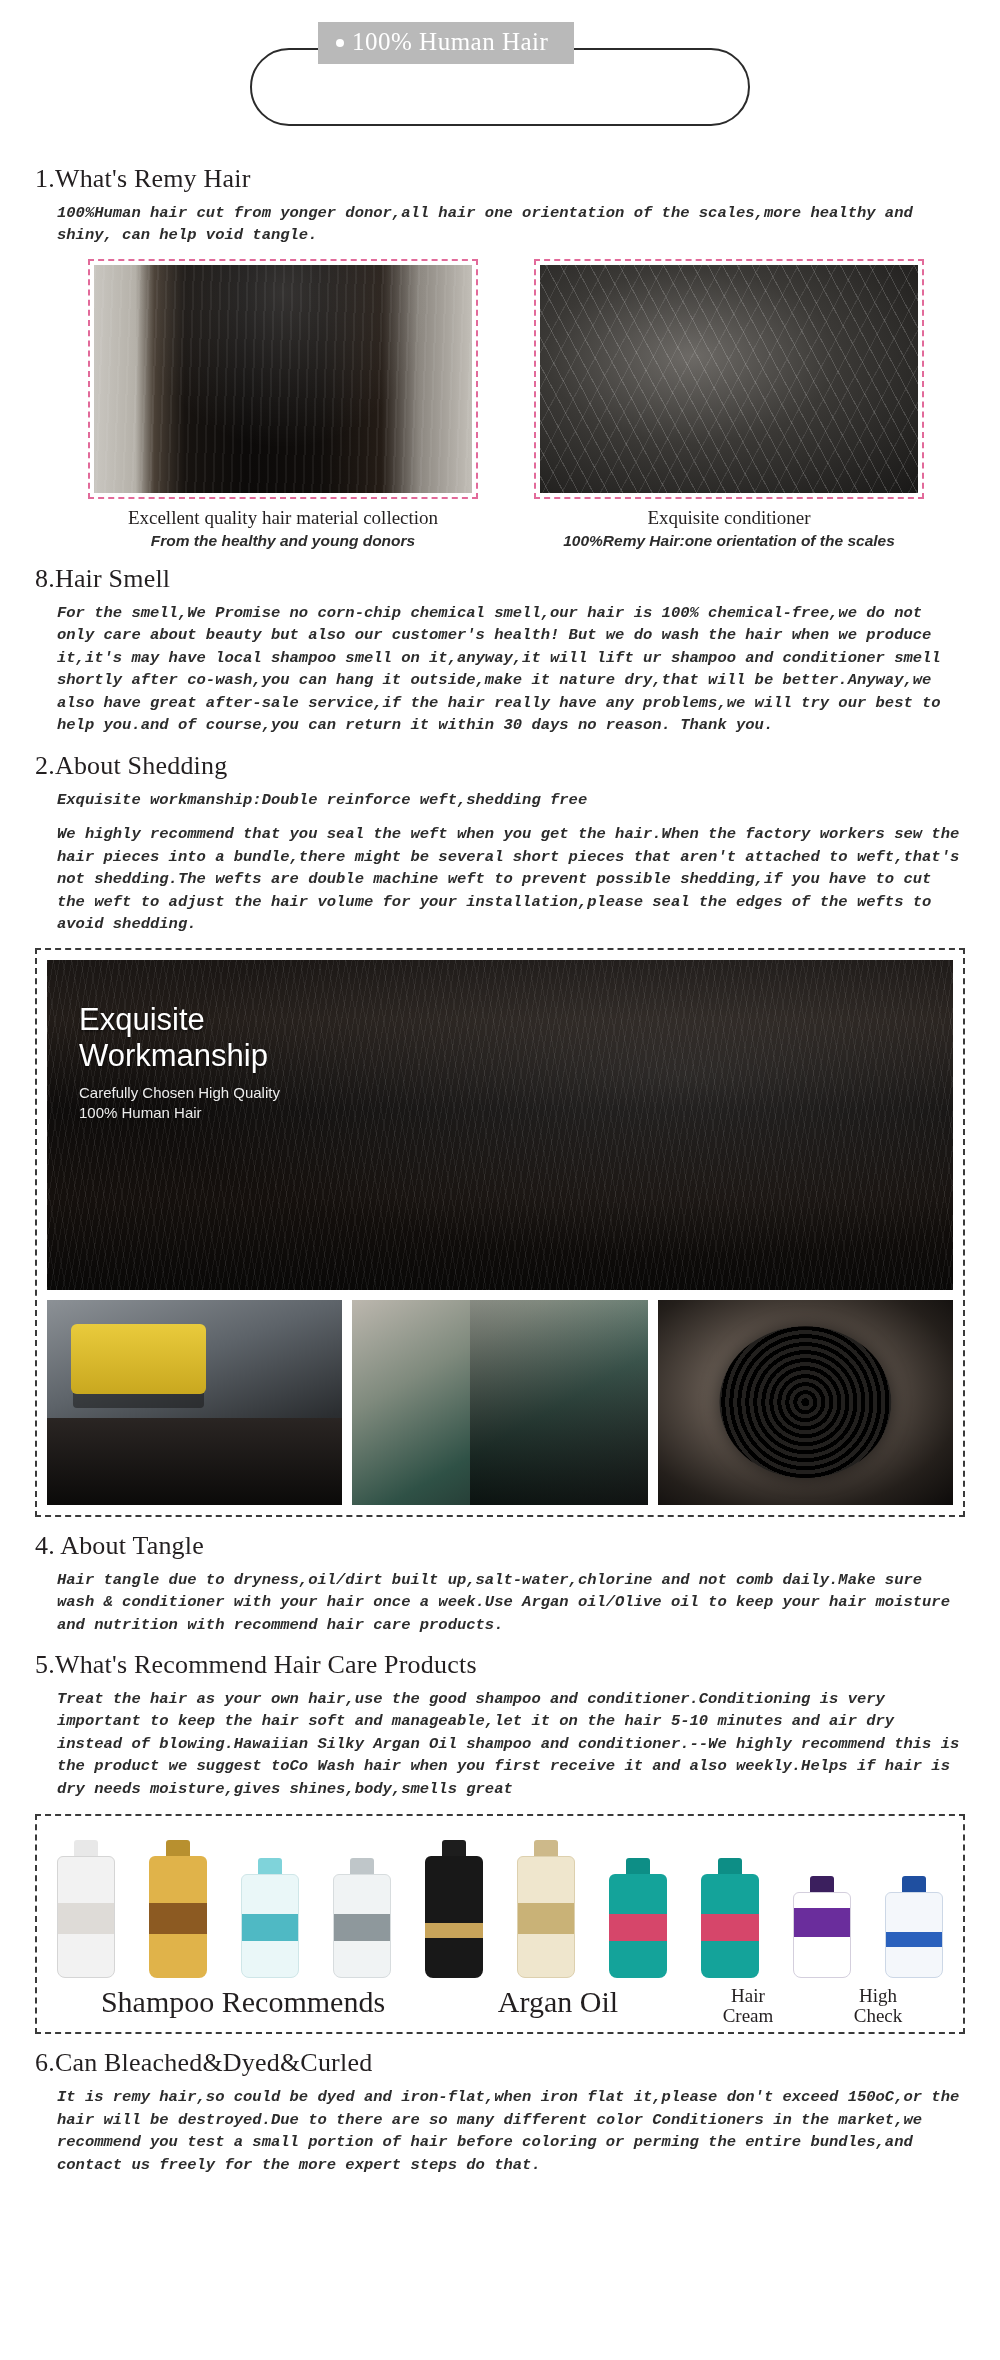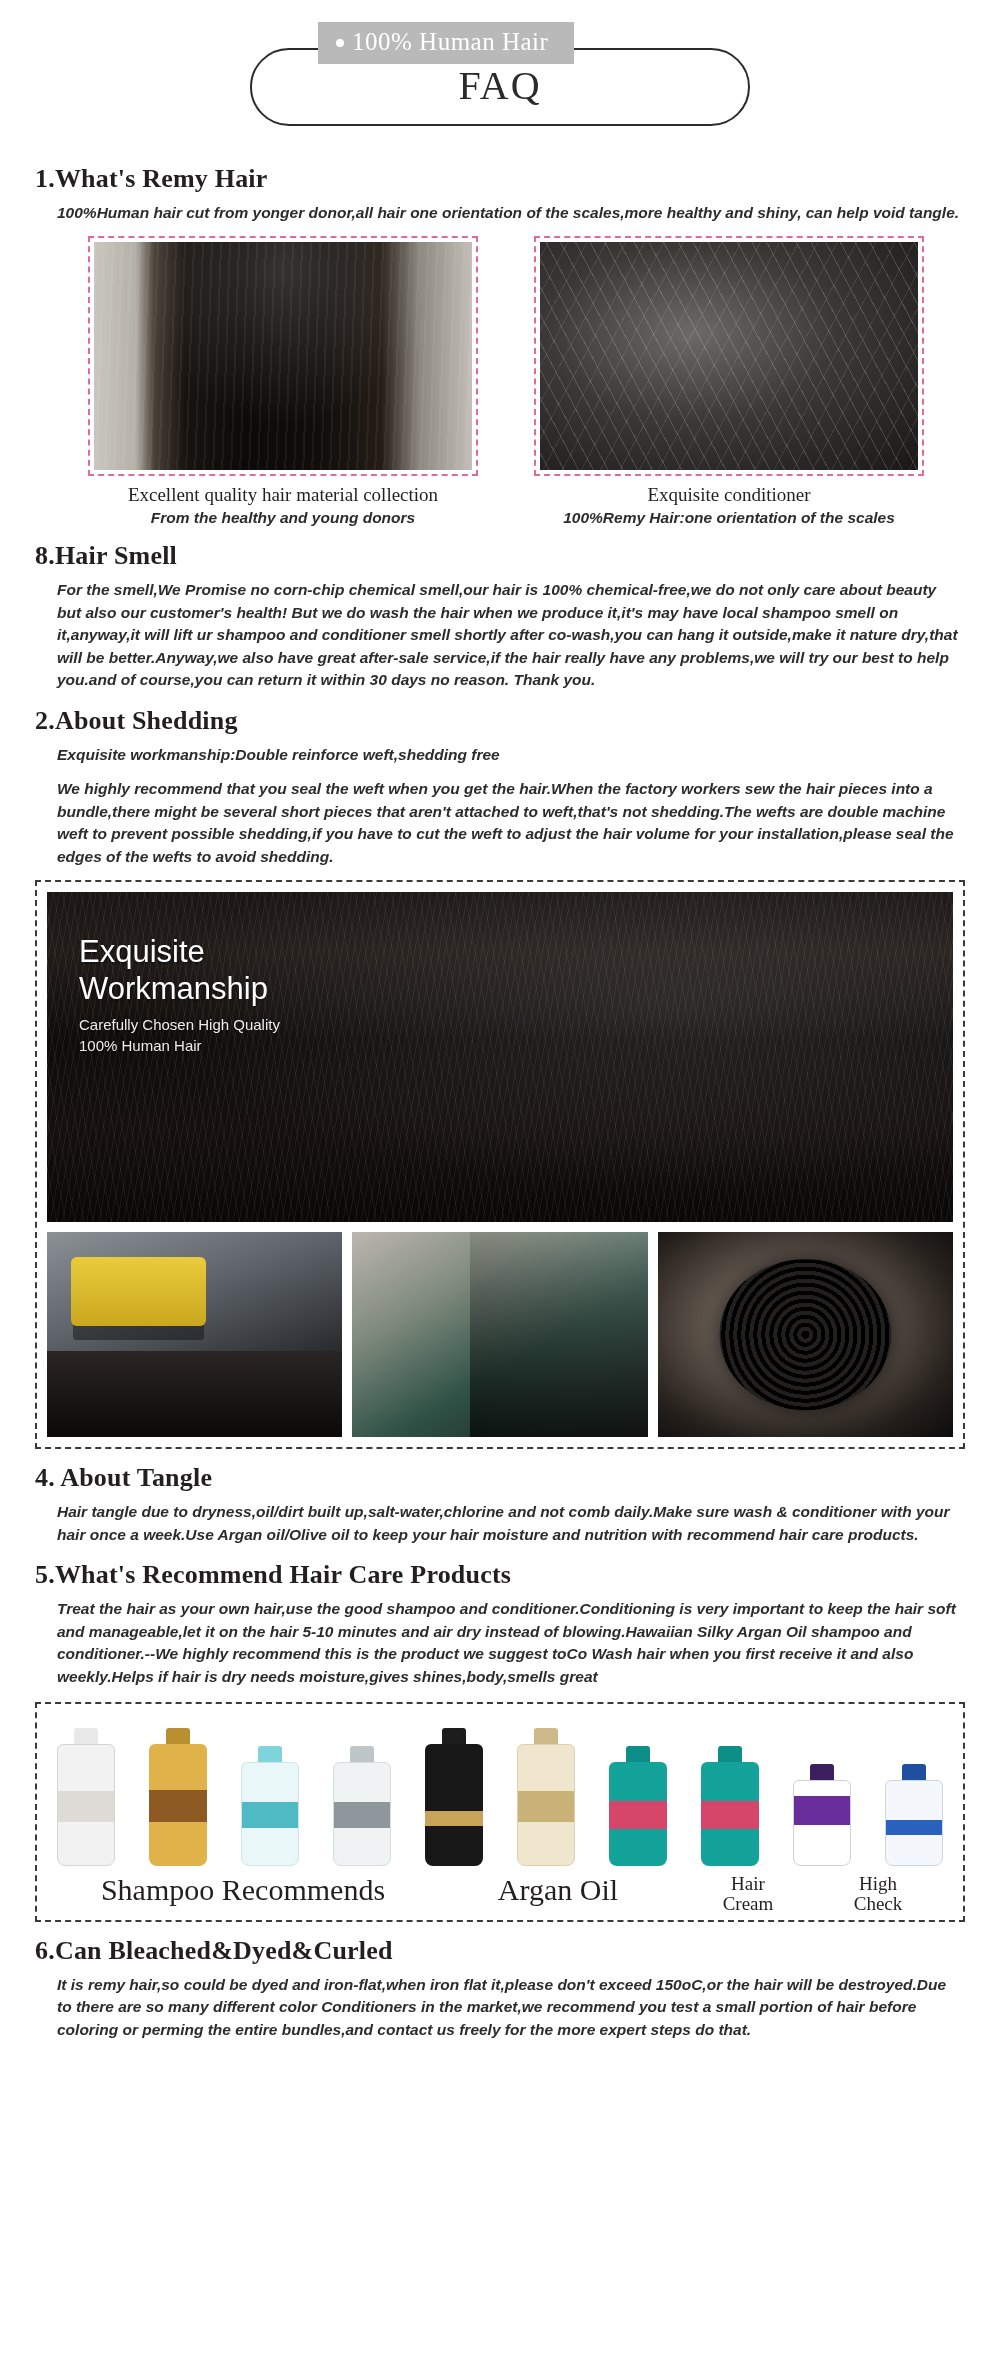--- a/index.html
+++ b/index.html
@@ -70,27 +70,27 @@
     height: 8px;
     border-radius: 50%;
     background: #ffffff;
   }
 
   
   .section { padding: 0 35px; }
   h2.sec-title {
     font-family: "Liberation Serif", serif;
     font-size: 26px;
-    font-weight: bold;
+    font-weight: normal;
     margin: 14px 0 8px 0;
     color: #231f20;
     letter-spacing: .2px;
   }
   .sec-body {
-    font-family: Liberation Sans, sans-serif;
+    font-family: Liberation Mono, monospace;
     font-style: italic;
     font-weight: bold;
     font-size: 15.5px;
     line-height: 1.45;
     color: #2c2c2c;
     margin: 0 0 6px 22px;
     max-width: 905px;
   }
 
   
@@ -297,21 +297,20 @@
 
   .credit-spacer { height: 10px; }
 </style>
 </head>
 <body>
 
 <div class="page">
 
   <div class="header">
     <div class="faq-box"></div>
-    <div class="faq-title">FAQ</div>
     <div class="ribbon">100% Human Hair</div>
   </div>
 
   <div class="section">
     <h2 class="sec-title">1.What's Remy Hair</h2>
     <p class="sec-body">100%Human hair cut from yonger donor,all hair one orientation of the scales,more healthy and shiny, can help void tangle.</p>
   </div>
 
   <div class="two-col">
     <div class="col">

